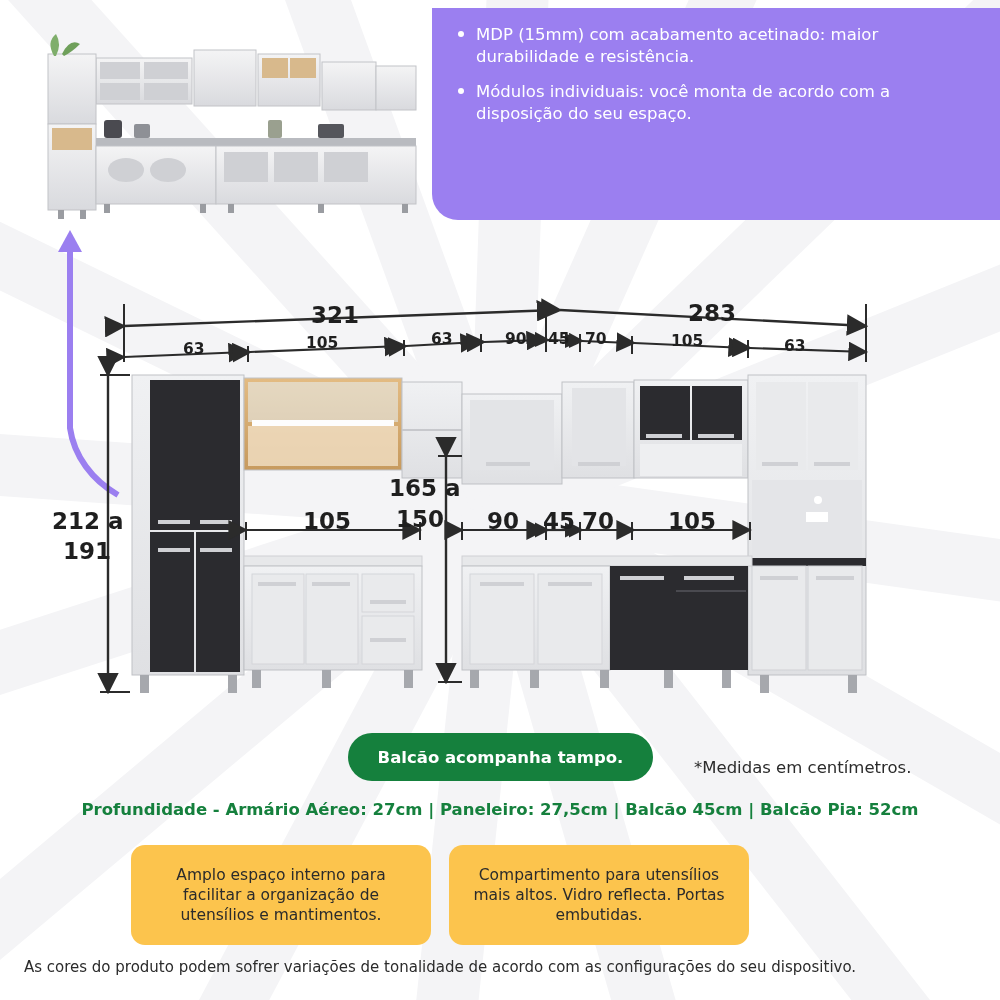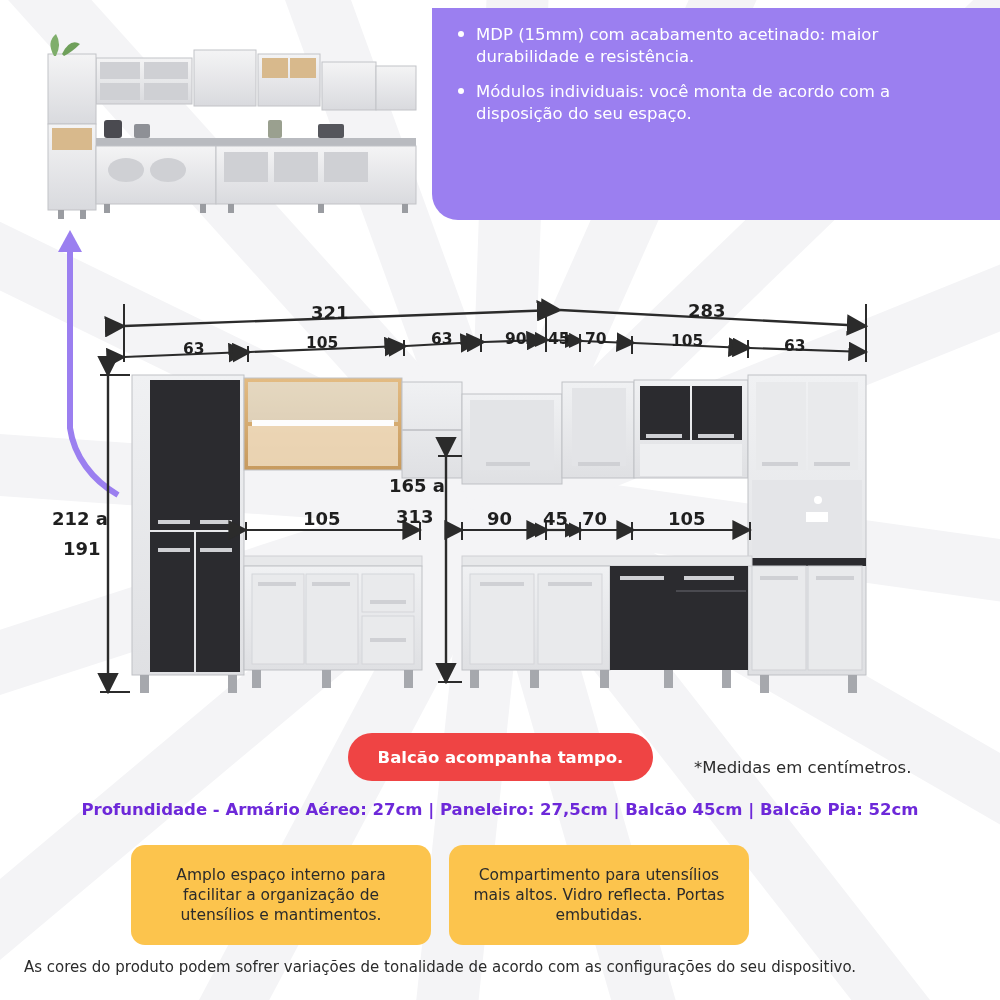--- a/index.html
+++ b/index.html
@@ -38,36 +38,36 @@
     position:absolute;left:18px;top:20px;width:400px;height:200px;z-index:3;
   }
   .photo svg{display:block;}
   
   .diagram{position:absolute;left:0;top:230px;width:1000px;height:500px;z-index:2;}
   
   .lbl{
     position:absolute;font-weight:bold;color:#1f1f1f;z-index:6;
     font-family:"DejaVu Sans", sans-serif;
   }
-  .lbl-lg{font-size:18px;}
+  .lbl-lg{font-size:23px;}
   .lbl-md{font-size:15.5px;}
   
   .badge{
     position:absolute;left:348px;top:733px;width:305px;height:48px;
-    background:#ef4444;border-radius:26px;z-index:6;
+    background:#15803d;border-radius:26px;z-index:6;
     display:flex;align-items:center;justify-content:center;
     color:#ffffff;font-weight:bold;font-size:16.5px;
   }
   .measure-note{
     position:absolute;left:694px;top:758px;z-index:6;
     font-size:16.5px;color:#2b2b2b;
   }
   .depth-line{
     position:absolute;left:0;top:800px;width:1000px;text-align:center;z-index:6;
-    font-size:16.5px;font-weight:bold;color:#6d28d9;
+    font-size:16.5px;font-weight:bold;color:#15803d;
   }
   
   .cards{position:absolute;left:0;top:845px;width:880px;height:100px;z-index:6;
          display:flex;justify-content:center;gap:18px;}
   .card{
     width:300px;min-height:88px;background:#fcc44d;border-radius:14px;
     display:flex;align-items:center;justify-content:center;text-align:center;
     padding:6px 14px;box-sizing:border-box;
     font-size:15.5px;line-height:1.3;color:#2b2b2b;
   }
@@ -326,21 +326,21 @@
 <span class="lbl lbl-md" style="left:505px;top:330px;">90</span>
 <span class="lbl lbl-md" style="left:548px;top:330px;">45</span>
 <span class="lbl lbl-md" style="left:585px;top:330px;">70</span>
 <span class="lbl lbl-md" style="left:671px;top:332px;">105</span>
 <span class="lbl lbl-md" style="left:784px;top:337px;">63</span>
 
 <span class="lbl lbl-lg" style="left:52px;top:508px;">212 a</span>
 <span class="lbl lbl-lg" style="left:63px;top:538px;">191</span>
 
 <span class="lbl lbl-lg" style="left:389px;top:475px;">165 a</span>
-<span class="lbl lbl-lg" style="left:396px;top:506px;">313</span>
+<span class="lbl lbl-lg" style="left:396px;top:506px;">150</span>
 
 <span class="lbl lbl-lg" style="left:303px;top:508px;">105</span>
 <span class="lbl lbl-lg" style="left:487px;top:508px;">90</span>
 <span class="lbl lbl-lg" style="left:543px;top:508px;">45</span>
 <span class="lbl lbl-lg" style="left:582px;top:508px;">70</span>
 <span class="lbl lbl-lg" style="left:668px;top:508px;">105</span>
 
 <div class="badge">Balcão acompanha tampo.</div>
 <div class="measure-note">*Medidas em centímetros.</div>
 <div class="depth-line">Profundidade - Armário Aéreo: 27cm | Paneleiro: 27,5cm | Balcão 45cm | Balcão Pia: 52cm</div>

